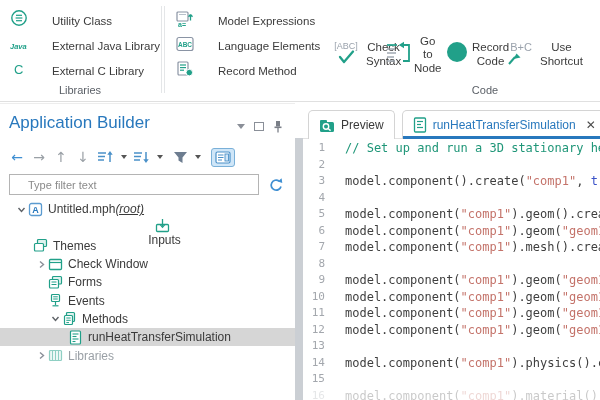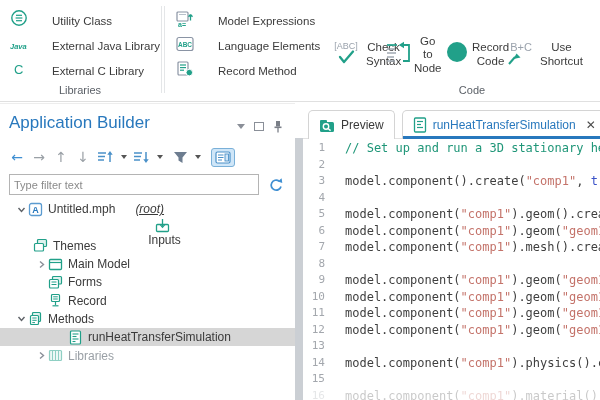--- a/index.html
+++ b/index.html
@@ -19,21 +19,21 @@
   .g-code { flex:1; display:flex; padding:6px 0 0 10px; }
   .small-btn { display:flex; align-items:flex-end; gap:24px; height:21px; margin-bottom:4px;
                font-size:11.5px; color:#3b3b3b; white-space:nowrap; cursor:default; }
   .big-btn { display:flex; align-items:center; text-align:center;
              font-size:11.5px; color:#3b3b3b; line-height:1.18; cursor:default; }
   .big-btn .bb-label { margin-top:3px; }
   .g-edit .big-btn { width:84px; }
   .code-bigs { display:flex; gap:8px; margin-left:14px; }
   .code-bigs .big-btn { width:50px; }
   .code-smalls { width:136px; }
-  .g-code .rgroup-label { left:auto; right:68px; width:120px; }
+  .g-code .rgroup-label { left:auto; right:55px; width:120px; }
 
   
   .sidebar { position:absolute; top:103px; left:0; width:295px; height:297px;
              background:#fff; border-top:1px solid #ededed; }
   .sb-title { position:absolute; top:9px; left:9px; font-size:17px; color:#2878bd; }
   .sb-header-icons { position:absolute; top:16px; right:12px; display:flex; gap:9px;
                      align-items:center; }
   .tri-down { width:0; height:0; border-left:4px solid transparent;
               border-right:4px solid transparent; border-top:5px solid #8a8f98; }
   .float-box { width:10px; height:9px; border:1.4px solid #8a8f98; }
@@ -42,32 +42,32 @@
   .tb-arrow { font-family:"DejaVu Sans", sans-serif; font-size:14px; color:#9aa0a6;
               width:16px; text-align:center; cursor:default; }
   .tb-arrow.blue { color:#3f8fd2; }
   .caret { width:0; height:0; border-left:3.5px solid transparent;
            border-right:3.5px solid transparent; border-top:4px solid #555; margin-left:1px; }
   .tb-toggle { background:#cfe6f8; border:1px solid #7ab0d8; border-radius:3px;
                padding:2px 3px; margin-left:4px; display:flex; }
   .sb-filter-row { position:absolute; top:70px; left:9px; width:278px; display:flex;
                    align-items:center; }
   .sb-filter { width:250px; height:21px; border:1px solid #b4b4b4; font-size:11px;
-               padding:0 4px; color:#444; font-family:"Liberation Sans",sans-serif; }
+               padding:0 18px; color:#444; font-family:"Liberation Sans",sans-serif; }
   .sb-filter::placeholder { color:#8a8a8a; }
   .sb-refresh { margin-left:9px; display:flex; cursor:default; }
   .tree { position:absolute; top:96px; left:0; width:295px; }
   .tree-row { display:flex; align-items:center; height:18.3px; font-size:12px;
               color:#3a3a3a; cursor:default; }
   .tree-row.selected { background:#d6d6d6; }
   .tree-row.disabled .t-label { color:#9aa0a6; }
   .tree-row.disabled .t-icon { opacity:.5; }
   .chev-slot { width:14px; display:flex; justify-content:center; flex:none; }
   .t-icon { width:15px; height:15px; margin-right:5px; flex:none; display:flex; }
-  .t-suffix { font-style:italic; margin-left:20px;text-decoration:underline; }
+  .t-suffix { font-style:italic; margin-left:0;text-decoration:underline; }
 
   
   .vstrip { position:absolute; left:295px; top:138px; width:8px; height:262px;
             background:#cbcfd4; }
 
   
   .editor { position:absolute; left:303px; top:103px; width:297px; height:297px;
             background:#fff; }
   .tabbar { position:absolute; top:0; left:0; right:0; height:36px; display:flex;
             align-items:flex-end; padding-left:5px; gap:7px;
@@ -322,21 +322,21 @@
             <svg width="9" height="9">
               <polyline points="3,1.5 6.5,4.5 3,7.5" fill="none" stroke="#8a8f98" stroke-width="1.4"></polyline>
             </svg>
           </span>
           <span class="t-icon">
             <svg width="15" height="15">
               <rect x="1.5" y="2.5" width="12" height="10" rx="1" fill="#fff" stroke="#21a089" stroke-width="1.3"></rect>
               <line x1="1.5" y1="5.5" x2="13.5" y2="5.5" stroke="#21a089" stroke-width="1.2"></line>
             </svg>
           </span>
-          <span class="t-label">Main Model</span>
+          <span class="t-label">Check Window</span>
         </div>
         <div class="tree-row" style="padding-left: 34px;">
           <span class="chev-slot"></span>
           <span class="t-icon">
             <svg width="15" height="15">
               <rect x="4.5" y="1.5" width="9" height="7.5" rx="1" fill="#dff2ee" stroke="#21a089" stroke-width="1.2"></rect>
               <rect x="1.5" y="4.5" width="9" height="8.5" rx="1" fill="#fff" stroke="#21a089" stroke-width="1.2"></rect>
               <line x1="3.5" y1="7" x2="8.5" y2="7" stroke="#21a089" stroke-width="1"></line>
               <line x1="3.5" y1="9.5" x2="8.5" y2="9.5" stroke="#21a089" stroke-width="1"></line>
             </svg>
@@ -347,23 +347,23 @@
           <span class="chev-slot"></span>
           <span class="t-icon">
             <svg width="15" height="15">
               <rect x="3.5" y="1.5" width="8" height="7" rx="1" fill="#fff" stroke="#21a089" stroke-width="1.2"></rect>
               <line x1="5.2" y1="3.8" x2="9.8" y2="3.8" stroke="#21a089" stroke-width="1"></line>
               <line x1="5.2" y1="6" x2="9.8" y2="6" stroke="#21a089" stroke-width="1"></line>
               <line x1="7.5" y1="8.5" x2="7.5" y2="12" stroke="#21a089" stroke-width="1.2"></line>
               <line x1="4.5" y1="12.8" x2="10.5" y2="12.8" stroke="#21a089" stroke-width="1.2"></line>
             </svg>
           </span>
-          <span class="t-label">Record</span>
-        </div>
-        <div class="tree-row" style="padding-left: 14px;">
+          <span class="t-label">Events</span>
+        </div>
+        <div class="tree-row" style="padding-left: 48px;">
           <span class="chev-slot">
             <svg width="9" height="9">
               <polyline points="1.5,3 4.5,6.5 7.5,3" fill="none" stroke="#5f6368" stroke-width="1.4"></polyline>
             </svg>
           </span>
           <span class="t-icon">
             <svg width="15" height="15">
               <rect x="4.5" y="1.5" width="8" height="9" rx="1" fill="#dff2ee" stroke="#21a089" stroke-width="1.2"></rect>
               <rect x="2.5" y="4.5" width="8" height="9" rx="1" fill="#fff" stroke="#21a089" stroke-width="1.2"></rect>
               <line x1="4.3" y1="7" x2="8.7" y2="7" stroke="#21a089" stroke-width="1"></line>

